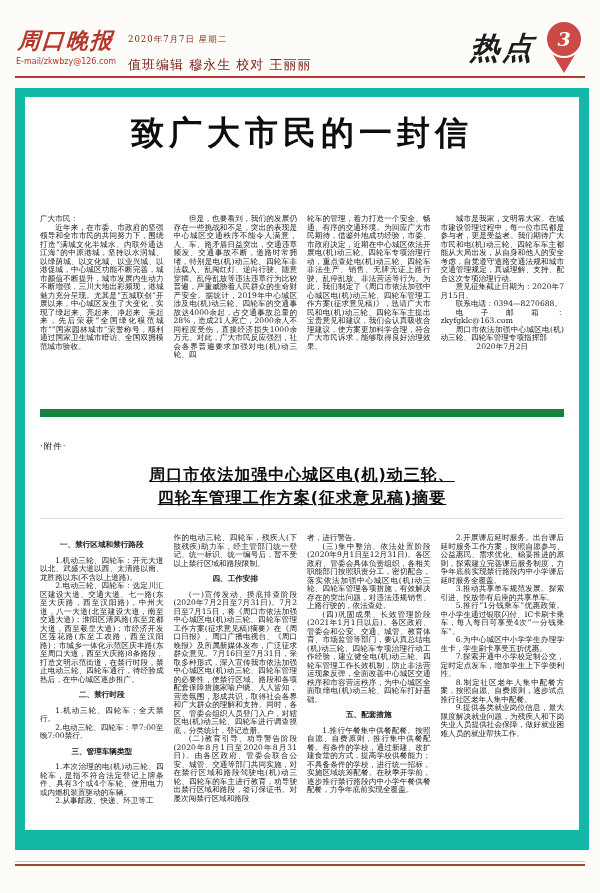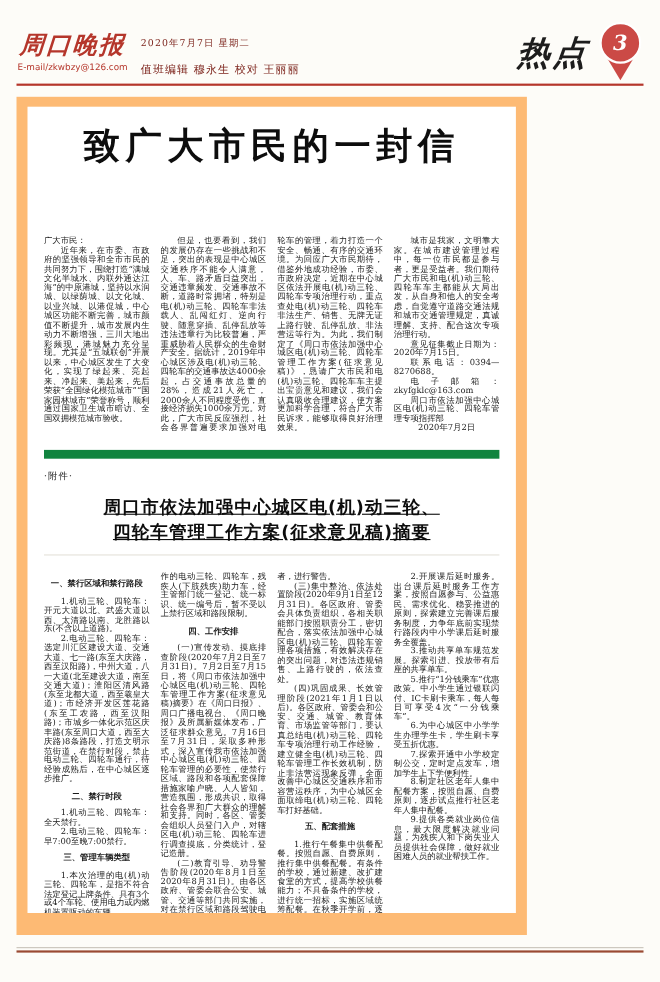--- a/index.html
+++ b/index.html
@@ -19,21 +19,21 @@
     position:absolute;left:16px;top:57px;
     font-size:8px;color:#b5362b;font-style:normal;
     font-family:"DejaVu Sans","Liberation Sans",sans-serif;
   }
   .head-date{
     position:absolute;left:128px;top:34px;
     font-size:8.5px;color:#7d241c;letter-spacing:1px;
   }
   .head-editors{
     position:absolute;left:128px;top:56px;
-    font-size:10px;color:#7d241c;letter-spacing:1px;
+    font-size:13px;color:#7d241c;letter-spacing:1px;
   }
   .section-label{
     position:absolute;right:64px;top:28px;
     font-size:30px;font-weight:bold;font-style:italic;
     color:#1d1d1d;letter-spacing:3px;transform:skewX(-6deg);
   }
   .header-rule{
     position:absolute;left:15px;right:15px;top:76px;height:2px;
     background:#b5362b;
   }
@@ -48,22 +48,22 @@
   .pin-number{
     color:#fff;font-size:19px;font-weight:bold;font-style:italic;
   }
   .pin-tail{
     position:absolute;left:8px;top:33px;width:0;height:0;
     border-left:12px solid transparent;border-right:12px solid transparent;
     border-top:20px solid #cb4a46;
   }
   
   .frame{
-    position:absolute;left:15px;top:88px;width:464px;height:762px;
-    background:#fdba74;
+    position:absolute;left:15px;top:88px;width:574px;height:762px;
+    background:#14b8a6;
   }
   .frame-inner{
     position:absolute;left:10px;right:10px;top:9px;bottom:20px;
     background:#ffffff;overflow:hidden;
   }
   
   .headline{
     margin-top:14px;text-align:center;
     font-size:33px;font-weight:bold;letter-spacing:5px;color:#0d0d0d;
   }
@@ -79,21 +79,21 @@
   .blk{text-align:justify;}
   .blk.p{text-indent:2em;}
   .blk.pc{text-indent:0;}
   .blk.h{text-align:center;font-weight:bold;margin:7px 0;text-indent:0;}
   .blk.sigc{text-align:center;text-indent:0;}
   
   .green-bar{
     margin:17px 15px 0 15px;height:8px;background:#11843f;
   }
   .attach-label{
-    margin:10px 0 0 15px;font-size:8.5px;color:#222;letter-spacing:1px;
+    margin:24px 0 0 15px;font-size:8.5px;color:#222;letter-spacing:1px;
   }
   .attach-title{
     margin-top:10px;text-align:center;font-weight:bold;color:#0d0d0d;
     font-size:16px;line-height:1.45;letter-spacing:1px;
     font-family:"DejaVu Sans","Liberation Sans",sans-serif;
     text-decoration:underline;
   }
   .title-rule{
     margin:9px 15px 0 15px;height:1px;background:#e4e1da;
   }

